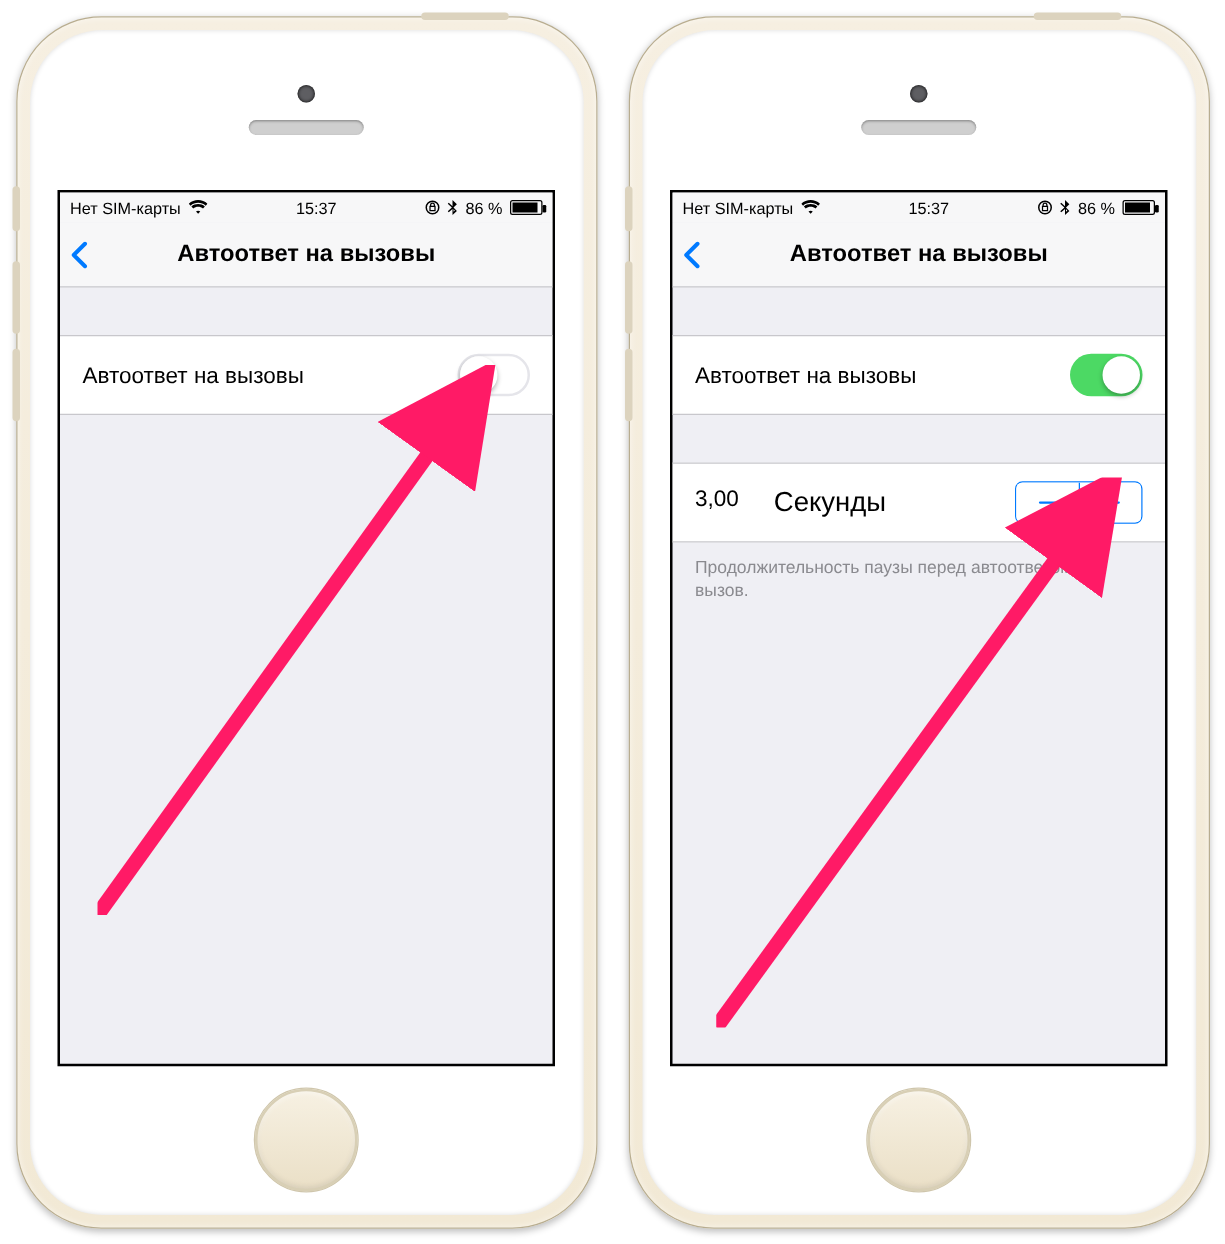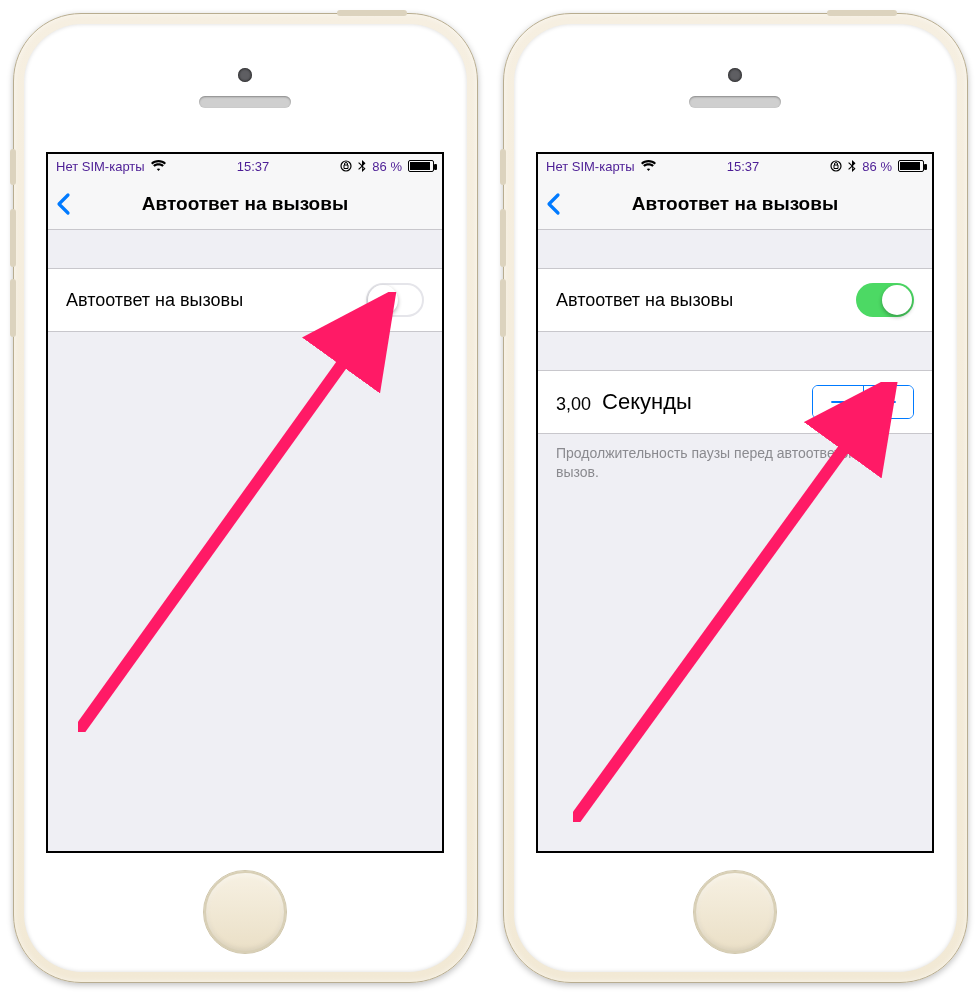--- a/index.html
+++ b/index.html
@@ -62,21 +62,21 @@
   }
 
   .status-bar {
     height: 24px;
     width:100%;
     display:flex;
     align-items:center;
     justify-content:space-between;
     padding: 0 8px;
     font-size:13px;
-    color:#4c1d95;
+    color:#000000;
     background:#f7f7f8;
   }
   .status-left, .status-right { display:flex; align-items:center; gap:6px;}
   .wifi-icon svg, .lock-icon svg, .bt-icon svg { display:block; }
   .battery {
     width:26px; height:12px; border:1px solid #000; border-radius:2px; position:relative;
   }
   .battery::after{ content:""; position:absolute; right:-4px; top:3px; width:3px; height:6px; background:#000; border-radius:1px;}
   .battery .fill{ position:absolute; left:1px; top:1px; bottom:1px; width:85%; background:#000;}
 
@@ -121,21 +121,21 @@
     width:30px; height:30px; border-radius:50%;
     background:#fff; position:absolute; top:2px;
     box-shadow:0 2px 4px rgba(0,0,0,.3);
   }
   .toggle.off { background:#fff; border:2px solid #e5e5ea; }
   .toggle.off .knob { left:0px; top:0px; }
   .toggle.on { background:#4cd964; }
   .toggle.on .knob { right:2px; }
 
   
-  .stepper-row .left { display:flex; align-items:flex-end; gap:11px;}
+  .stepper-row .left { display:flex; align-items:flex-start; gap:28px;}
   .stepper-row .value { font-size:18px; }
   .stepper-row .unit { font-size:22px; }
 
   .stepper {
     display:flex;
     border:1.5px solid #007aff;
     border-radius:6px;
     overflow:hidden;
     height:34px;
   }

